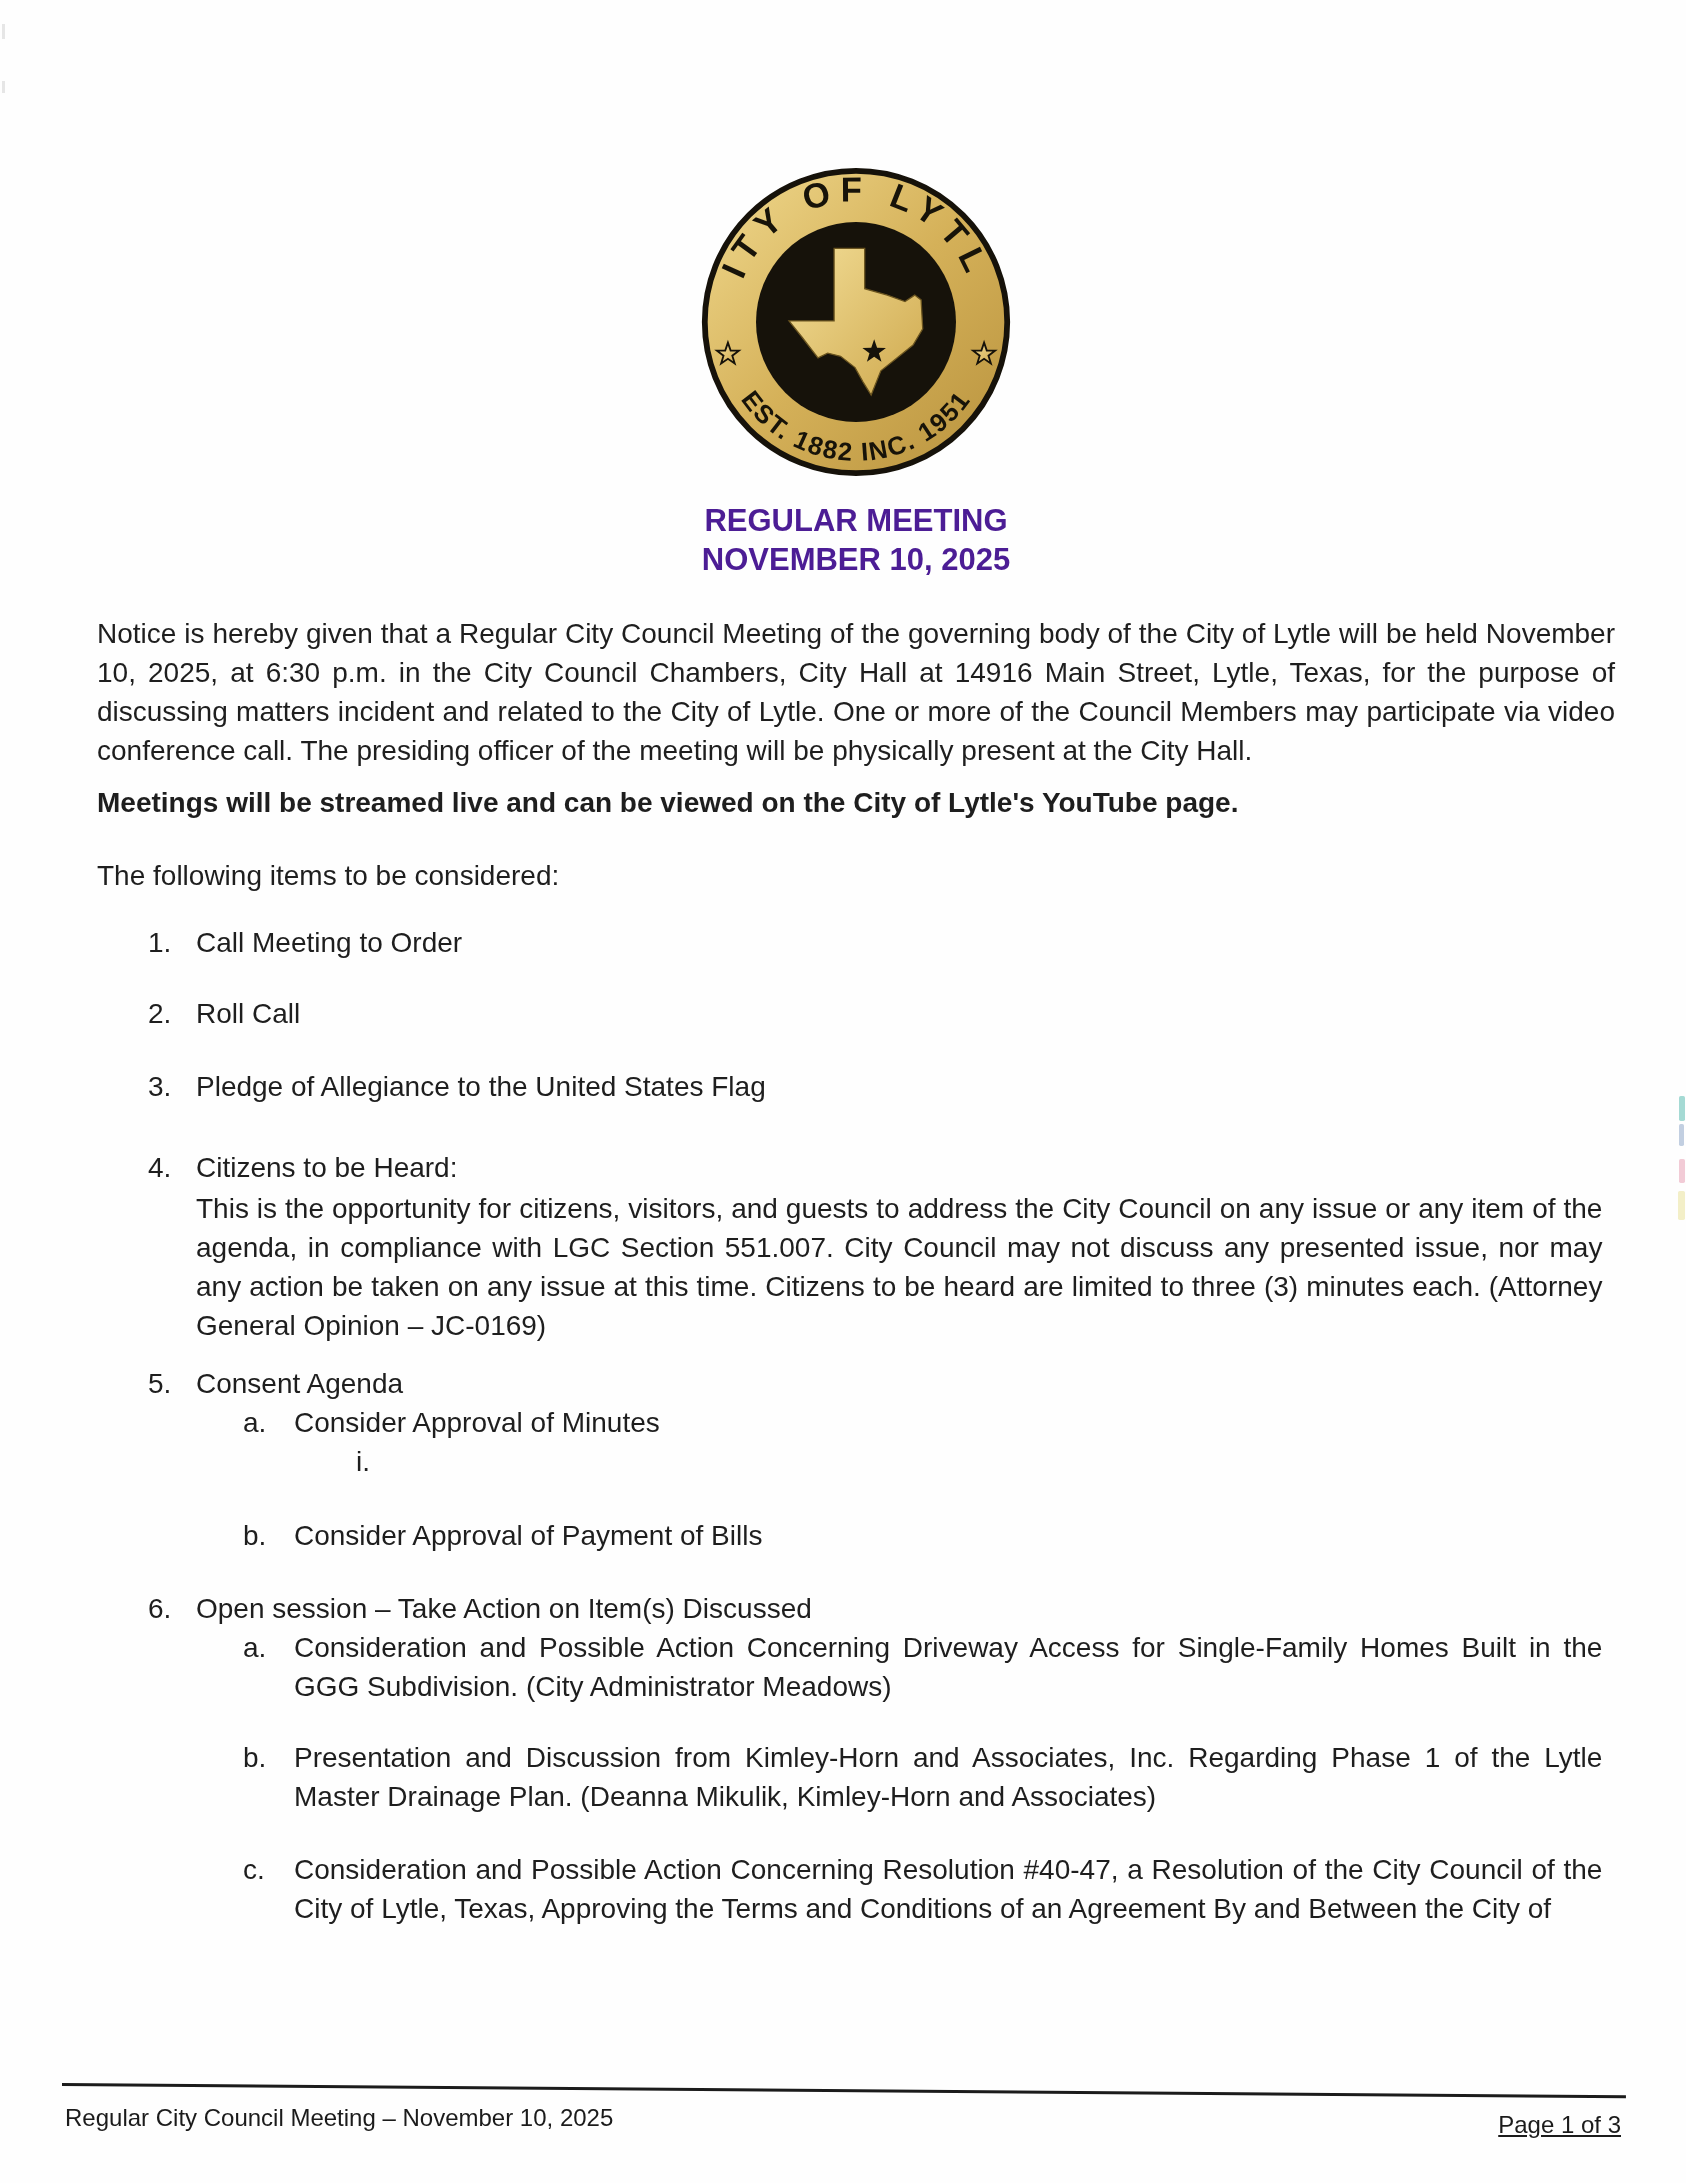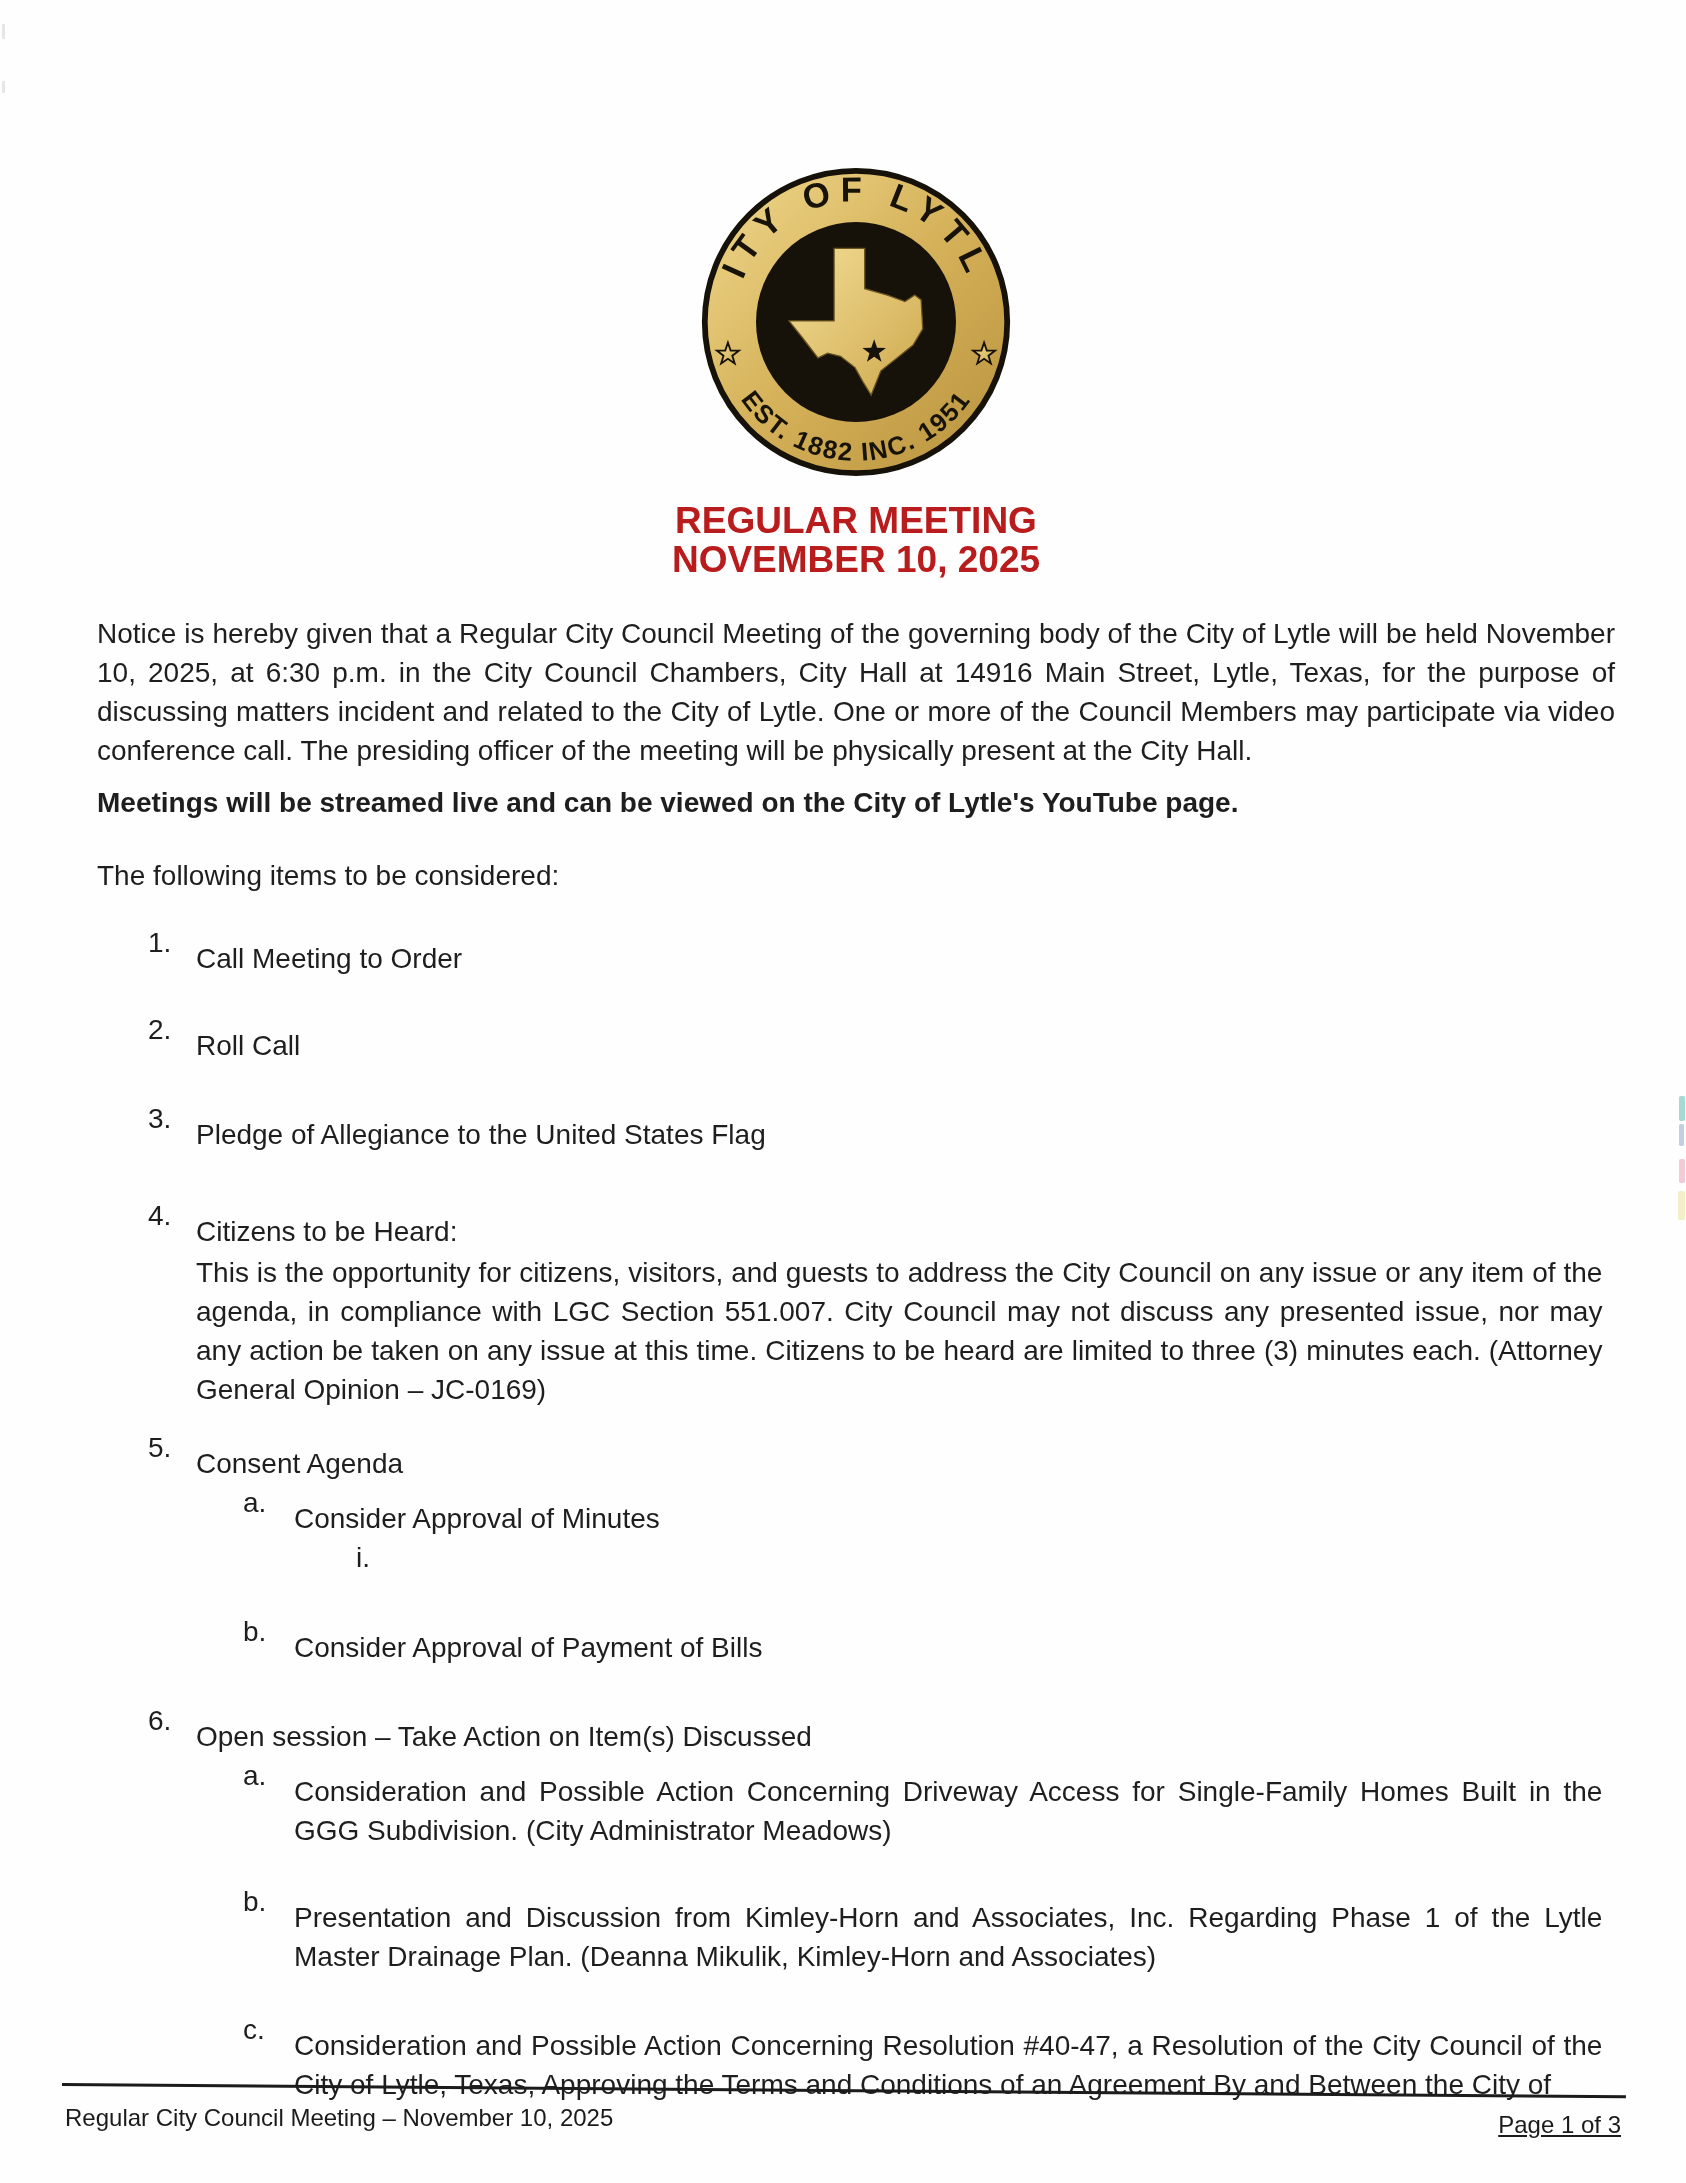--- a/index.html
+++ b/index.html
@@ -8,27 +8,27 @@
     width:1687px;height:2183px;
     background:#fefefe;
     box-sizing:border-box;
     padding:0 72px 0 97px;
     font-family:"Liberation Sans",sans-serif;
     color:#1e1e1e;
     font-size:28px;line-height:39px;
     overflow:hidden;
   }
   .logo-wrap{width:314px;margin:165px auto 0;}
-  .title{margin-top:11.8px;text-align:center;font-weight:bold;font-size:37px;line-height:39px;color:#b91c1c;}
+  .title{margin-top:11.8px;text-align:center;font-weight:bold;font-size:31px;line-height:39px;color:#4c1d95;}
   .notice{margin:35px 0 0 0;text-align:justify;}
   .stream{margin:13px 0 0 0;font-weight:bold;}
   .intro{margin:34px 0 0 0;}
   .row{display:flex;}
   .row .num{flex:none;}
-  .row .txt{flex:1;text-align:justify;padding-right:12.6px;margin-top:16px;}
+  .row .txt{flex:1;text-align:justify;padding-right:12.6px;}
   .l1 .num{margin-left:51px;width:48px;}
   .l2 .num{margin-left:146px;width:51px;}
   .l3 .num{margin-left:259px;width:39px;}
   .item-body{margin:2.5px 0 0 99px;padding-right:12.6px;text-align:justify;}
   .mt1{margin-top:28px;}  
   .mt2{margin-top:32px;}  
   .mt3{margin-top:34px;}  
   .mt4{margin-top:42px;}  
   .mt5{margin-top:18.5px;}  
   .mt5b{margin-top:35px;} 

